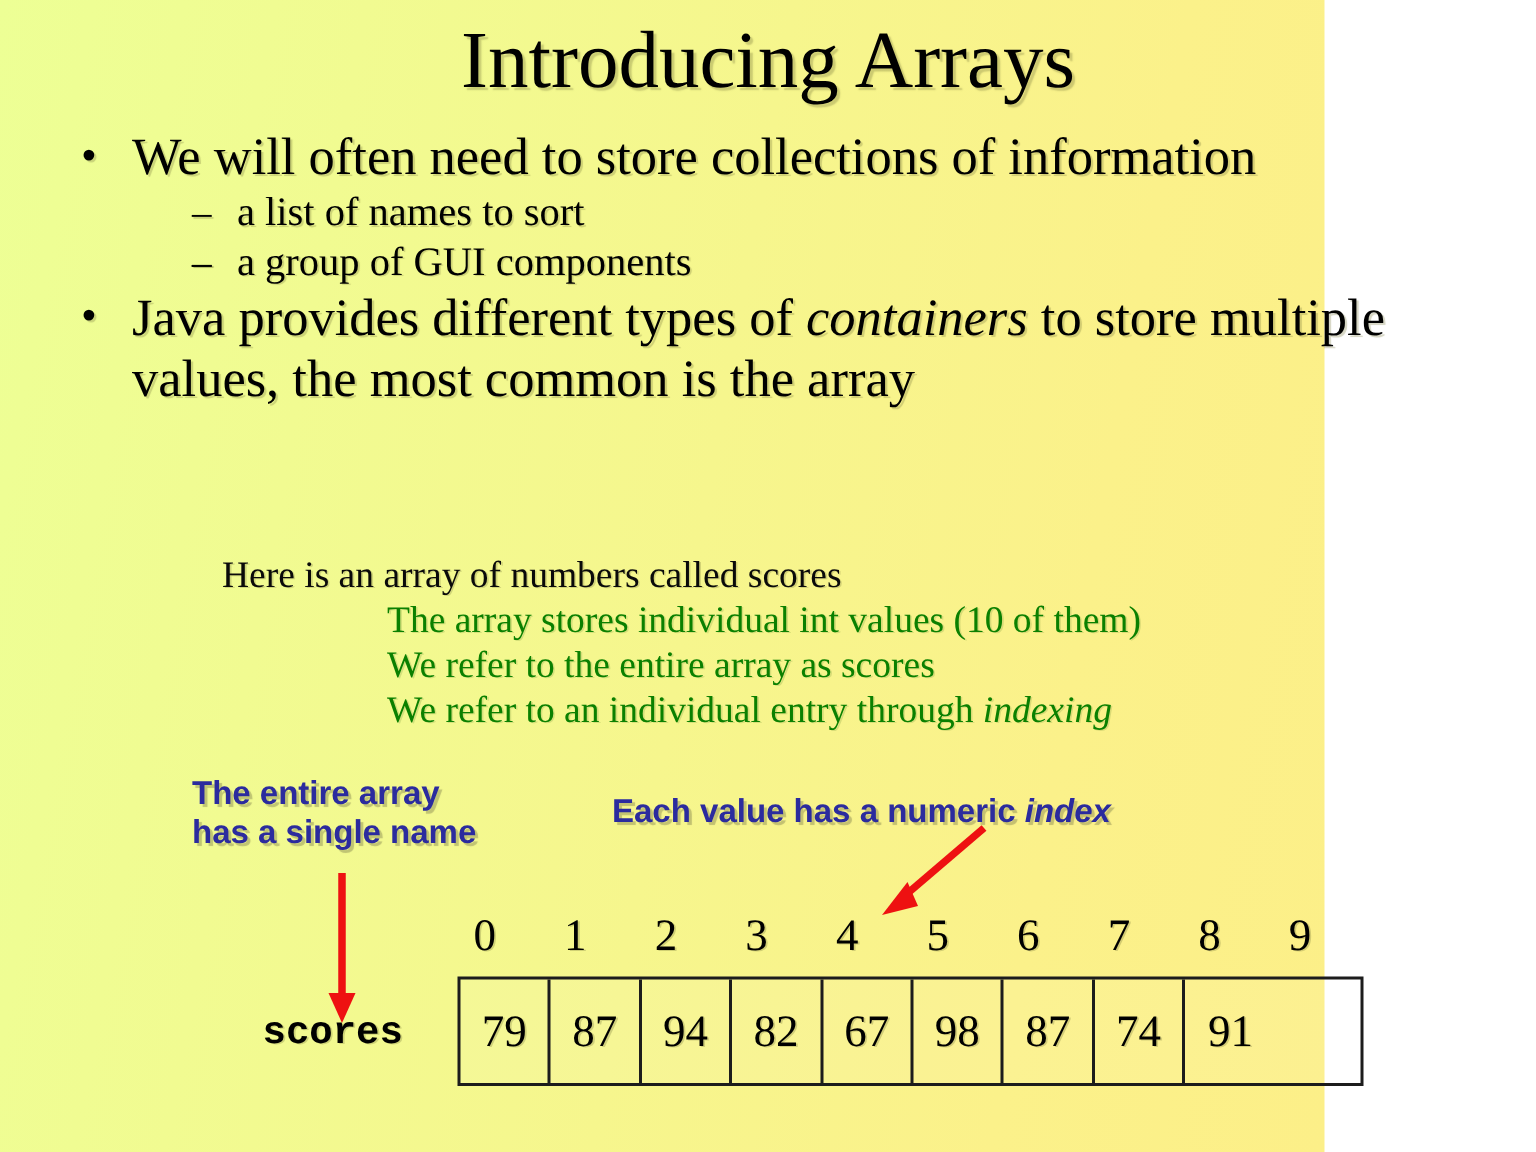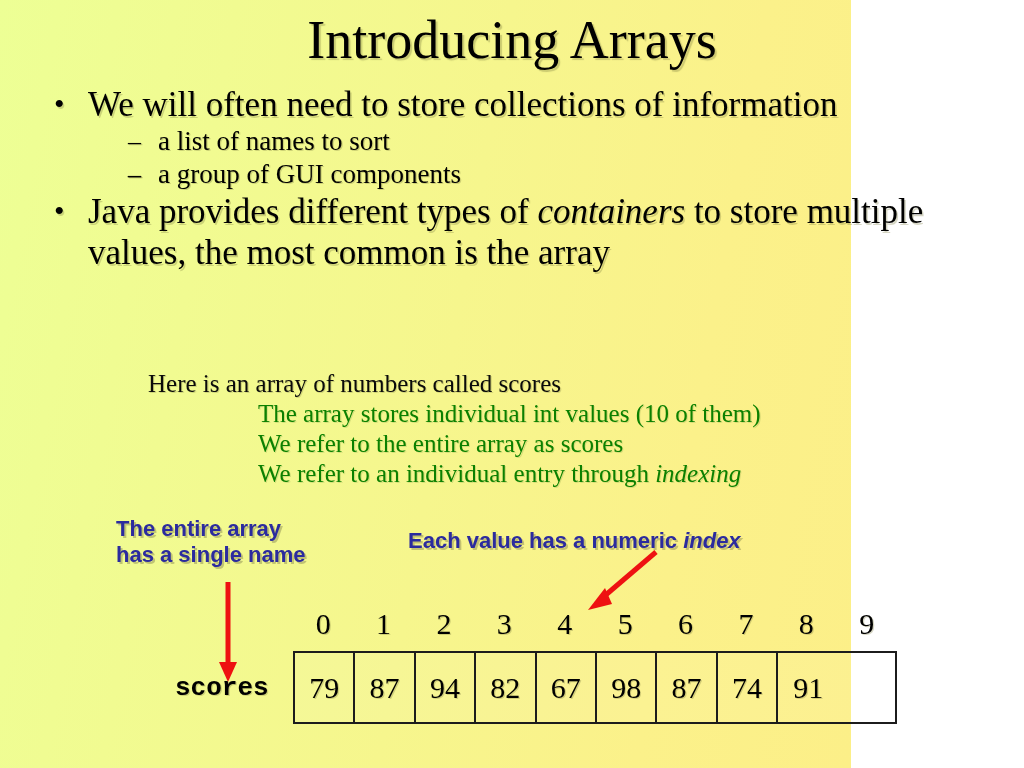--- a/index.html
+++ b/index.html
@@ -10,20 +10,21 @@
     width: 1024px;
     height: 768px;
     overflow: hidden;
     font-family: "Liberation Serif", serif;
   }
   #slide {
     position: relative;
     width: 851px;
     height: 768px;
     background: linear-gradient(100deg, #edff95 0%, #f1fb91 24%, #f6f68d 52%, #fbf18a 78%, #fcef88 100%);
+    padding-left: 32px;
   }
 
   
   #title {
     position: absolute;
     left: 0;
     top: 10px;
     width: 1024px;
     text-align: center;
     font-family: "Liberation Serif", serif;
@@ -98,21 +99,21 @@
     position: absolute;
     font-family: "Liberation Sans", sans-serif;
     font-weight: bold;
     font-size: 22px;
     line-height: 26px;
     color: #2b2b9e;
     text-shadow: 2px 2px 0.5px rgba(130,130,80,.45);
     white-space: pre-line;
   }
   #callout-name {
-    left: 116px;
+    left: 128px;
     top: 516px;
   }
   #callout-index {
     left: 408px;
     top: 528px;
   }
 
   
   #arrow-down, #arrow-diagonal {
     position: absolute;
@@ -131,21 +132,21 @@
   #index-row .idx {
     width: 60.4px;
     text-align: center;
     font-size: 30px;
     line-height: 36px;
     color: #000;
     text-shadow: 1.2px 1.2px 0.4px rgba(120,120,60,.30);
   }
   #array-table {
     position: absolute;
-    left: 293px;
+    left: 305px;
     top: 651px;
     width: 604px;
     height: 73px;
     display: flex;
     box-sizing: border-box;
     border: 2px solid #1c1c1c;
     background: rgba(255,255,255,0.07);
   }
   #array-table .cell {
     width: 60.4px;

